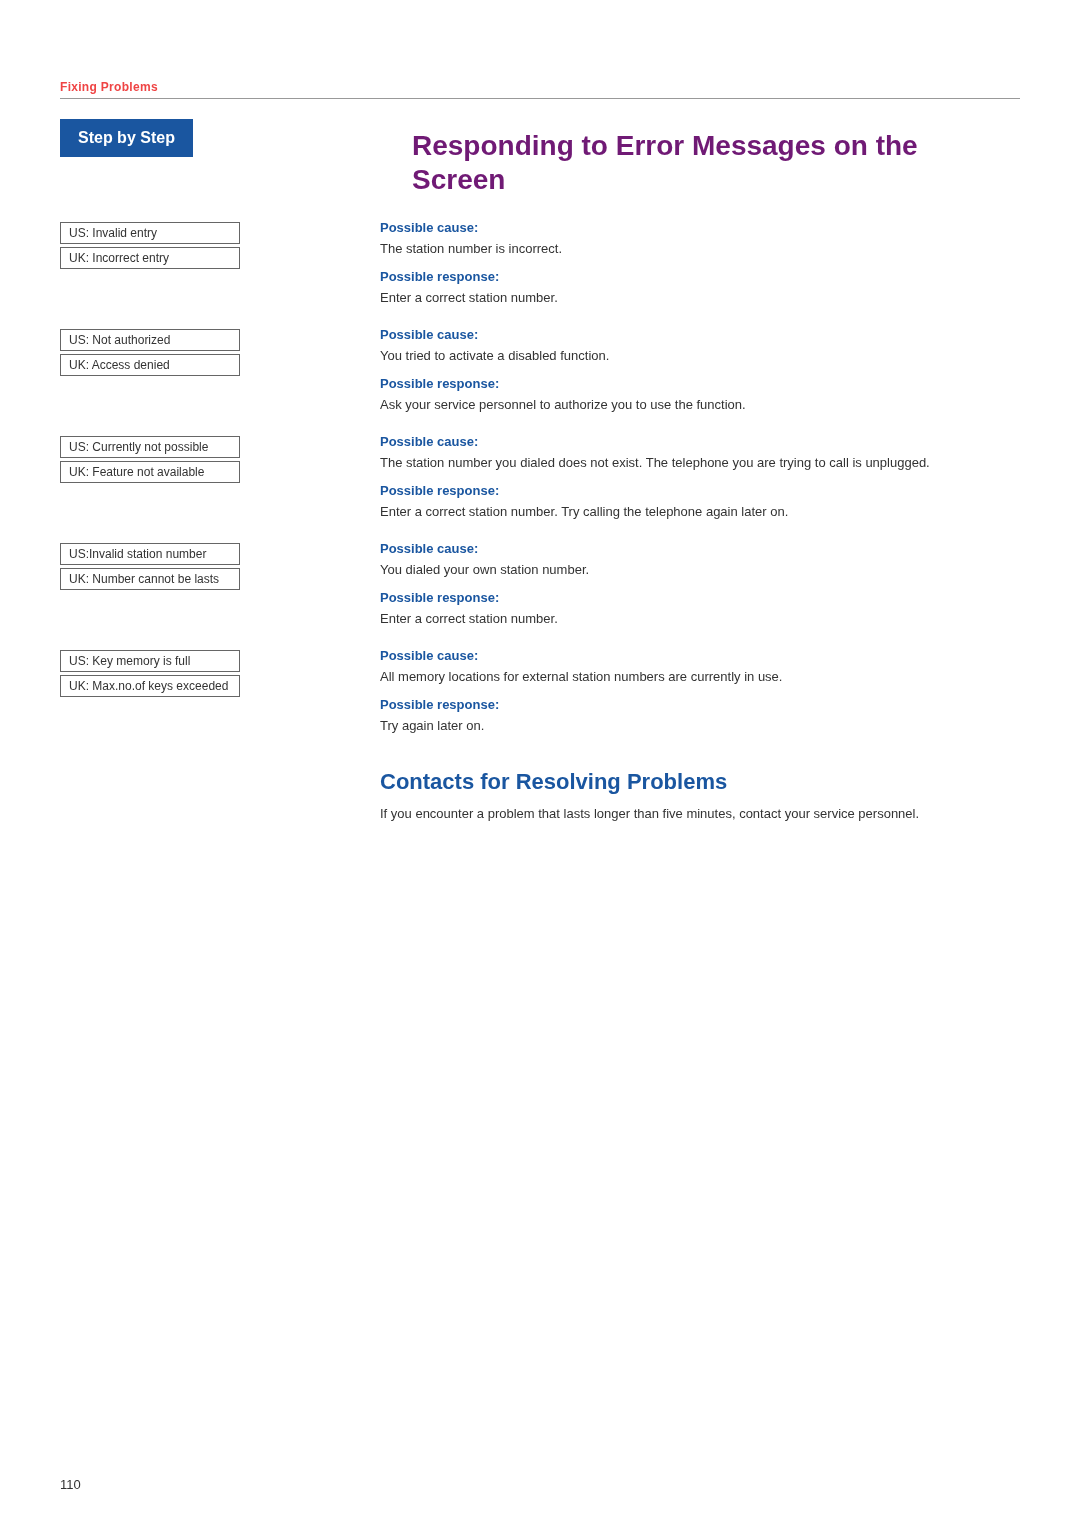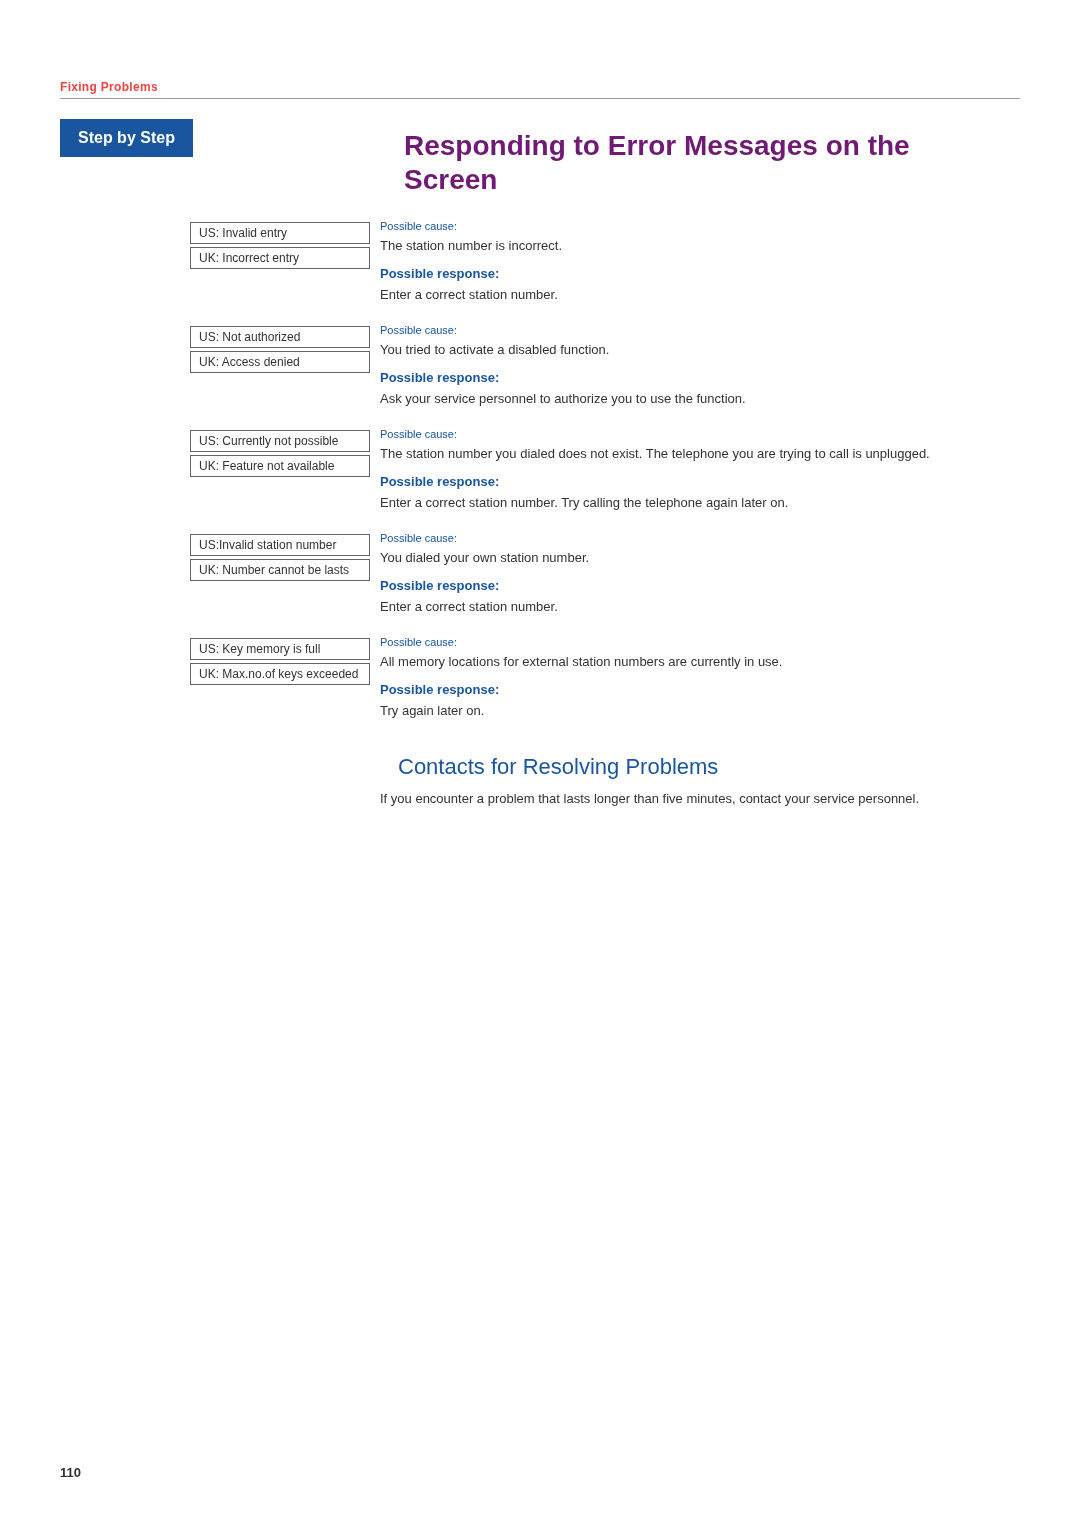--- a/index.html
+++ b/index.html
@@ -35,21 +35,21 @@
     .divider {
       border: none;
       border-top: 1px solid #999999;
       margin-bottom: 20px;
     }
 
     .content-area {
       display: flex;
       flex-direction: row;
       align-items: flex-start;
-      gap: 4px;
+      gap: 12px;
     }
 
     .left-column {
       width: 320px;
       flex-shrink: 0;
       padding-top: 0;
     }
 
     .step-by-step-box {
       background-color: #1a56a0;
@@ -80,43 +80,43 @@
       flex-direction: row;
       align-items: flex-start;
       margin-bottom: 16px;
     }
 
     .entry-left {
       width: 320px;
       flex-shrink: 0;
       display: flex;
       flex-direction: column;
-      align-items: flex-end;
+      align-items: flex-start;
       padding-right: 10px;
       padding-top: 2px;
     }
 
     .error-box {
       border: 1px solid #666666;
       font-size: 12px;
       color: #333333;
       padding: 3px 8px;
       margin-bottom: 3px;
       background: #ffffff;
       display: inline-block;
       min-width: 180px;
     }
 
     .entry-right {
       flex: 1;
     }
 
     .possible-cause {
-      font-size: 11px;
-      font-weight: normal;
+      font-size: 13px;
+      font-weight: bold;
       color: #1a56a0;
       margin-bottom: 4px;
     }
 
     .possible-response {
       font-size: 13px;
       font-weight: bold;
       color: #1a56a0;
       margin-bottom: 4px;
       margin-top: 10px;
@@ -124,34 +124,33 @@
 
     .body-text {
       font-size: 13px;
       color: #333333;
       line-height: 1.5;
       margin-bottom: 4px;
     }
 
     .contacts-title {
       font-size: 22px;
-      font-weight: normal;
+      font-weight: bold;
       color: #1a56a0;
       line-height: 1.2;
       margin-bottom: 8px;
       margin-top: 10px;
-      margin-left: 18px;
     }
 
     .page-number {
       position: absolute;
-      bottom: 48px;
+      bottom: 36px;
       left: 60px;
       font-size: 13px;
-      font-weight: bold;
+      font-weight: normal;
       color: #333333;
     }
 
     .empty-left {
       width: 320px;
       flex-shrink: 0;
     }
   </style>
 </head>
 <body>

